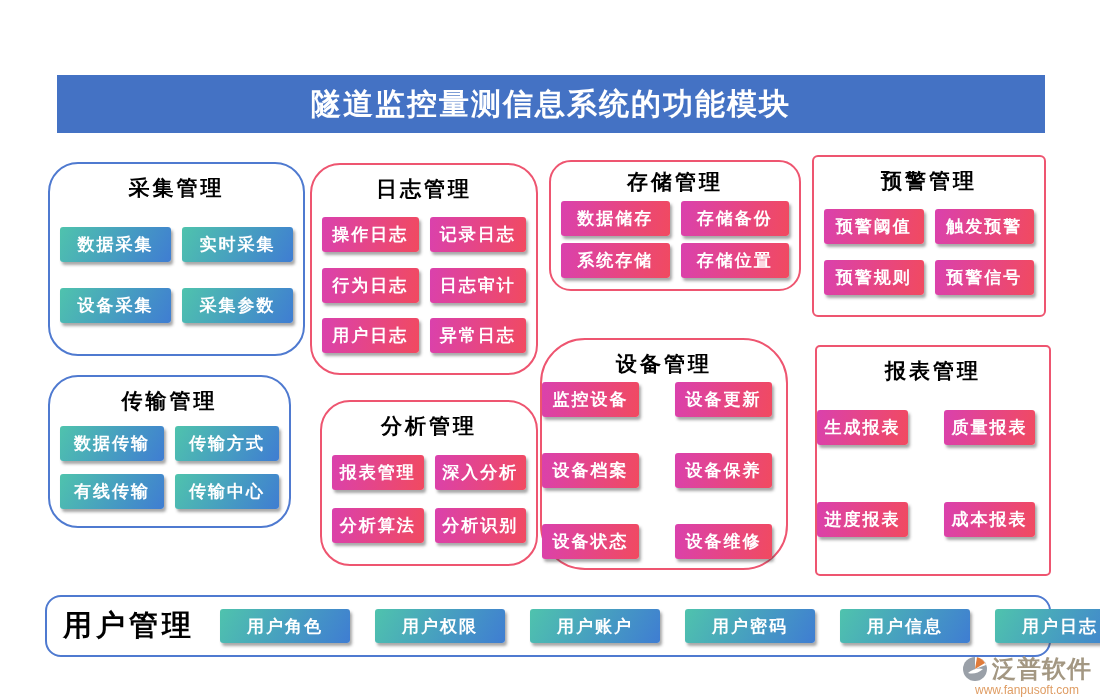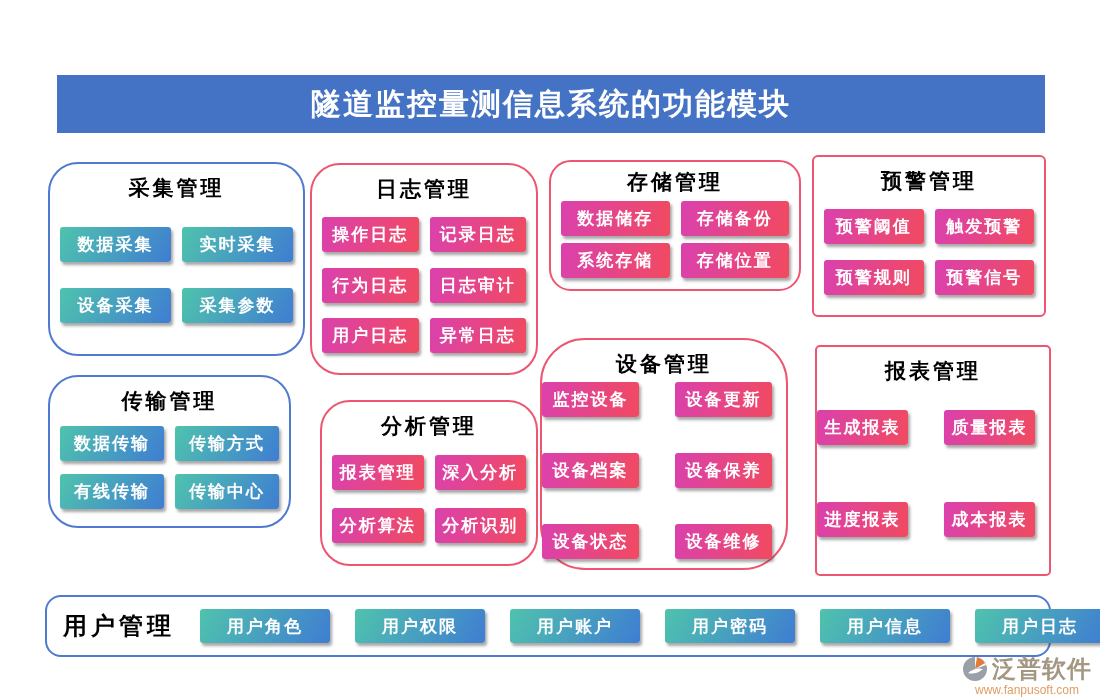--- a/index.html
+++ b/index.html
@@ -63,21 +63,21 @@
   #m2 h2{margin-top:6px;}
   #m6 .grid,#m7 .grid{padding:4px 14px 16px 0;gap:36px;}
 
   
   #userbar{
     position:absolute;left:45px;top:595px;width:1006px;height:62px;
     box-sizing:border-box;border:2px solid var(--blue-border);border-radius:16px;
     display:flex;align-items:center;background:#fff;
   }
   #userbar h2{
-    margin:0 0 0 16px;font-size:24px;font-weight:bold;color:#000;letter-spacing:4px;
+    margin:0 0 0 16px;font-size:29px;font-weight:bold;color:#000;letter-spacing:4px;
     flex:0 0 auto;
   }
   #userbar .row{
     display:flex;align-items:center;gap:25px;margin-left:25px;flex:1;
   }
   #userbar .btn{
     height:34px;padding:0 27px;
     background:linear-gradient(120deg,var(--blue-a) 0%,var(--blue-b) 100%);
   }
 

